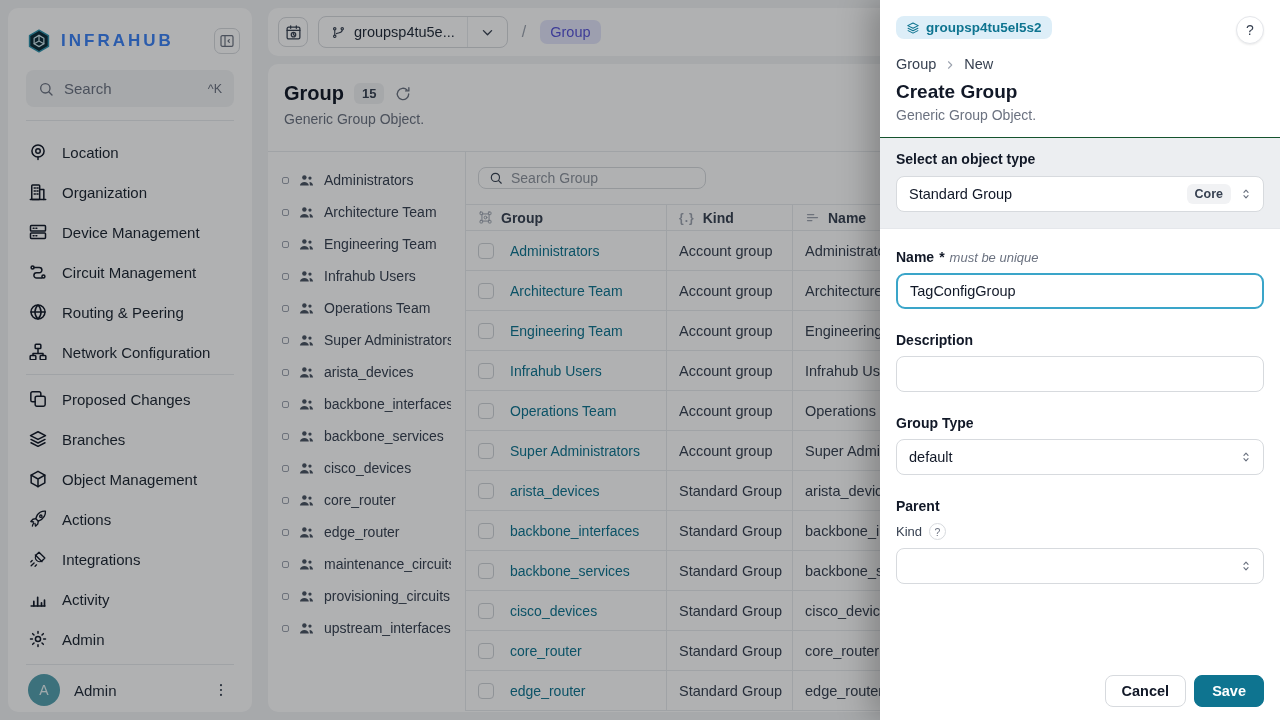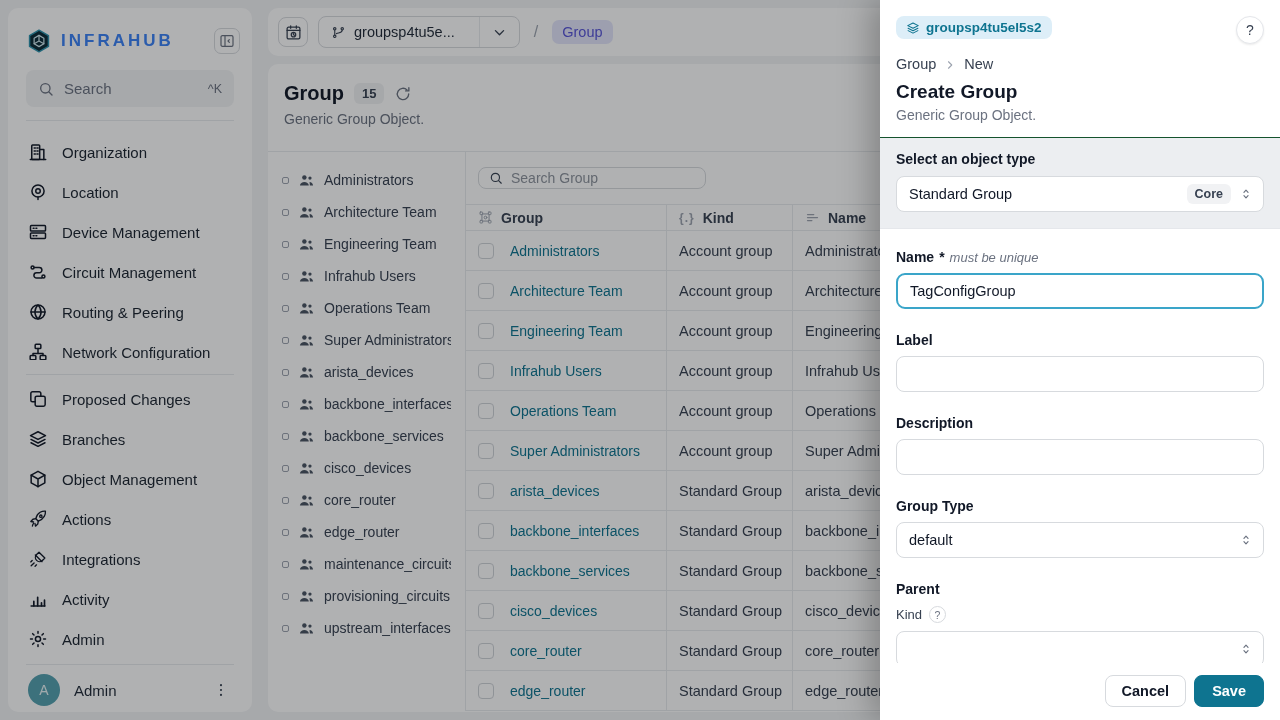--- a/index.html
+++ b/index.html
@@ -23,21 +23,21 @@
   .avatar { width:32px; height:32px; border-radius:50%; background:#55a1b0; color:#e8f4f6; font-size:14px; display:flex; align-items:center; justify-content:center; }
   .sb-user .nm { flex:1; font-size:15px; font-weight:500; }
   .kebab { width:22px; height:22px; color:#374151; display:flex; align-items:center; justify-content:center; }
 
   svg.i { width:100%; height:100%; fill:none; stroke:currentColor; stroke-width:1.8; stroke-linecap:round; stroke-linejoin:round; }
 
   
   .topbar { position:absolute; left:268px; top:8px; width:1004px; height:48px; background:#fff; border-radius:10px; display:flex; align-items:center; padding:0 10px; gap:10px; z-index:1; }
   .tb-btn { width:30px; height:30px; border:1px solid #d7dade; border-radius:8px; background:#fff; display:flex; align-items:center; justify-content:center; color:#374151; }
   .tb-btn .ic { width:17px; height:17px; }
-  .branch-pill { height:32px; border:1px solid #d7dade; border-radius:8px; background:#fff; display:flex; align-items:center;gap:12px; }
+  .branch-pill { height:32px; border:1px solid #d7dade; border-radius:8px; background:#fff; display:flex; align-items:center; }
   .branch-main { display:flex; align-items:center; gap:8px; padding:0 12px; color:#1f2937; font-size:14.5px; }
   .branch-main .ic { width:15px; height:15px; color:#374151; }
   .branch-caret { width:40px; height:100%; border-left:1px solid #e8eaed; display:flex; align-items:center; justify-content:center; color:#374151; }
   .branch-caret .ic { width:15px; height:15px; }
   .slash { color:#9ca3af; font-size:16px; padding:0 4px; }
   .crumb-badge { background:#e3e5fb; color:#5753d8; font-size:14.5px; padding:4px 10px; border-radius:7px; }
 
   
   .card { position:absolute; left:268px; top:64px; width:1004px; height:648px; background:#fff; border-radius:10px; overflow:hidden; z-index:1; }
   .card-head { height:88px; padding:18px 16px 0; border-bottom:1px solid #e8eaed; }
@@ -134,37 +134,37 @@
             <path d="M16.5 16.5L21 21"></path>
           </svg></span>
       <span class="ph">Search</span>
       <span class="kbd">^K</span>
     </div>
     <div class="sb-divider" style="top:112px"></div>
     <nav class="sb-group" style="top:120px; height:232px; padding-top:4px" id="menu-primary">
         <div class="sb-item">
     <span class="ic">
             <svg class="i" viewBox="0 0 24 24">
+              <circle cx="12" cy="10.8" r="7.3"></circle>
+              <circle cx="12" cy="10.8" r="2.7"></circle>
+              <path d="M12 18.1V21"></path>
+            </svg>
+          </span>
+    <span class="lb">Location</span>
+  </div>
+        <div class="sb-item">
+    <span class="ic">
+            <svg class="i" viewBox="0 0 24 24">
               <path d="M2.8 21h18.4"></path>
               <rect x="4.5" y="3.5" width="9.5" height="17.5" rx="1"></rect>
               <path d="M14 9h5v12"></path>
               <path d="M7.4 7.3h1.4M10.7 7.3h1.4M7.4 10.8h1.4M10.7 10.8h1.4M7.4 14.3h1.4M10.7 14.3h1.4"></path>
             </svg>
           </span>
     <span class="lb">Organization</span>
-  </div>
-        <div class="sb-item">
-    <span class="ic">
-            <svg class="i" viewBox="0 0 24 24">
-              <circle cx="12" cy="10.8" r="7.3"></circle>
-              <circle cx="12" cy="10.8" r="2.7"></circle>
-              <path d="M12 18.1V21"></path>
-            </svg>
-          </span>
-    <span class="lb">Location</span>
   </div>
         <div class="sb-item">
     <span class="ic">
             <svg class="i" viewBox="0 0 24 24">
               <rect x="3" y="4.3" width="18" height="6.6" rx="1"></rect>
               <rect x="3" y="13.1" width="18" height="6.6" rx="1"></rect>
               <path d="M6.2 7.6h1.1M9.5 7.6h1.1M6.2 16.4h1.1M9.5 16.4h1.1"></path>
             </svg>
           </span>
     <span class="lb">Device Management</span>
@@ -702,28 +702,20 @@
           <span>Name</span>
           <span>*</span>
           <span class="f-hint">must be unique</span>
         </div>
         <div class="f-input focus">
             <span>TagConfigGroup</span>
           </div>
       </div>
       <div class="f-block">
         <div class="f-label">
-            <span>Label</span>
-          </div>
-        <div class="f-input">
-            <span></span>
-          </div>
-      </div>
-      <div class="f-block">
-        <div class="f-label">
             <span>Description</span>
           </div>
         <div class="f-input">
             <span></span>
           </div>
       </div>
       <div class="f-block">
         <div class="f-label">
             <span>Group Type</span>
           </div>

